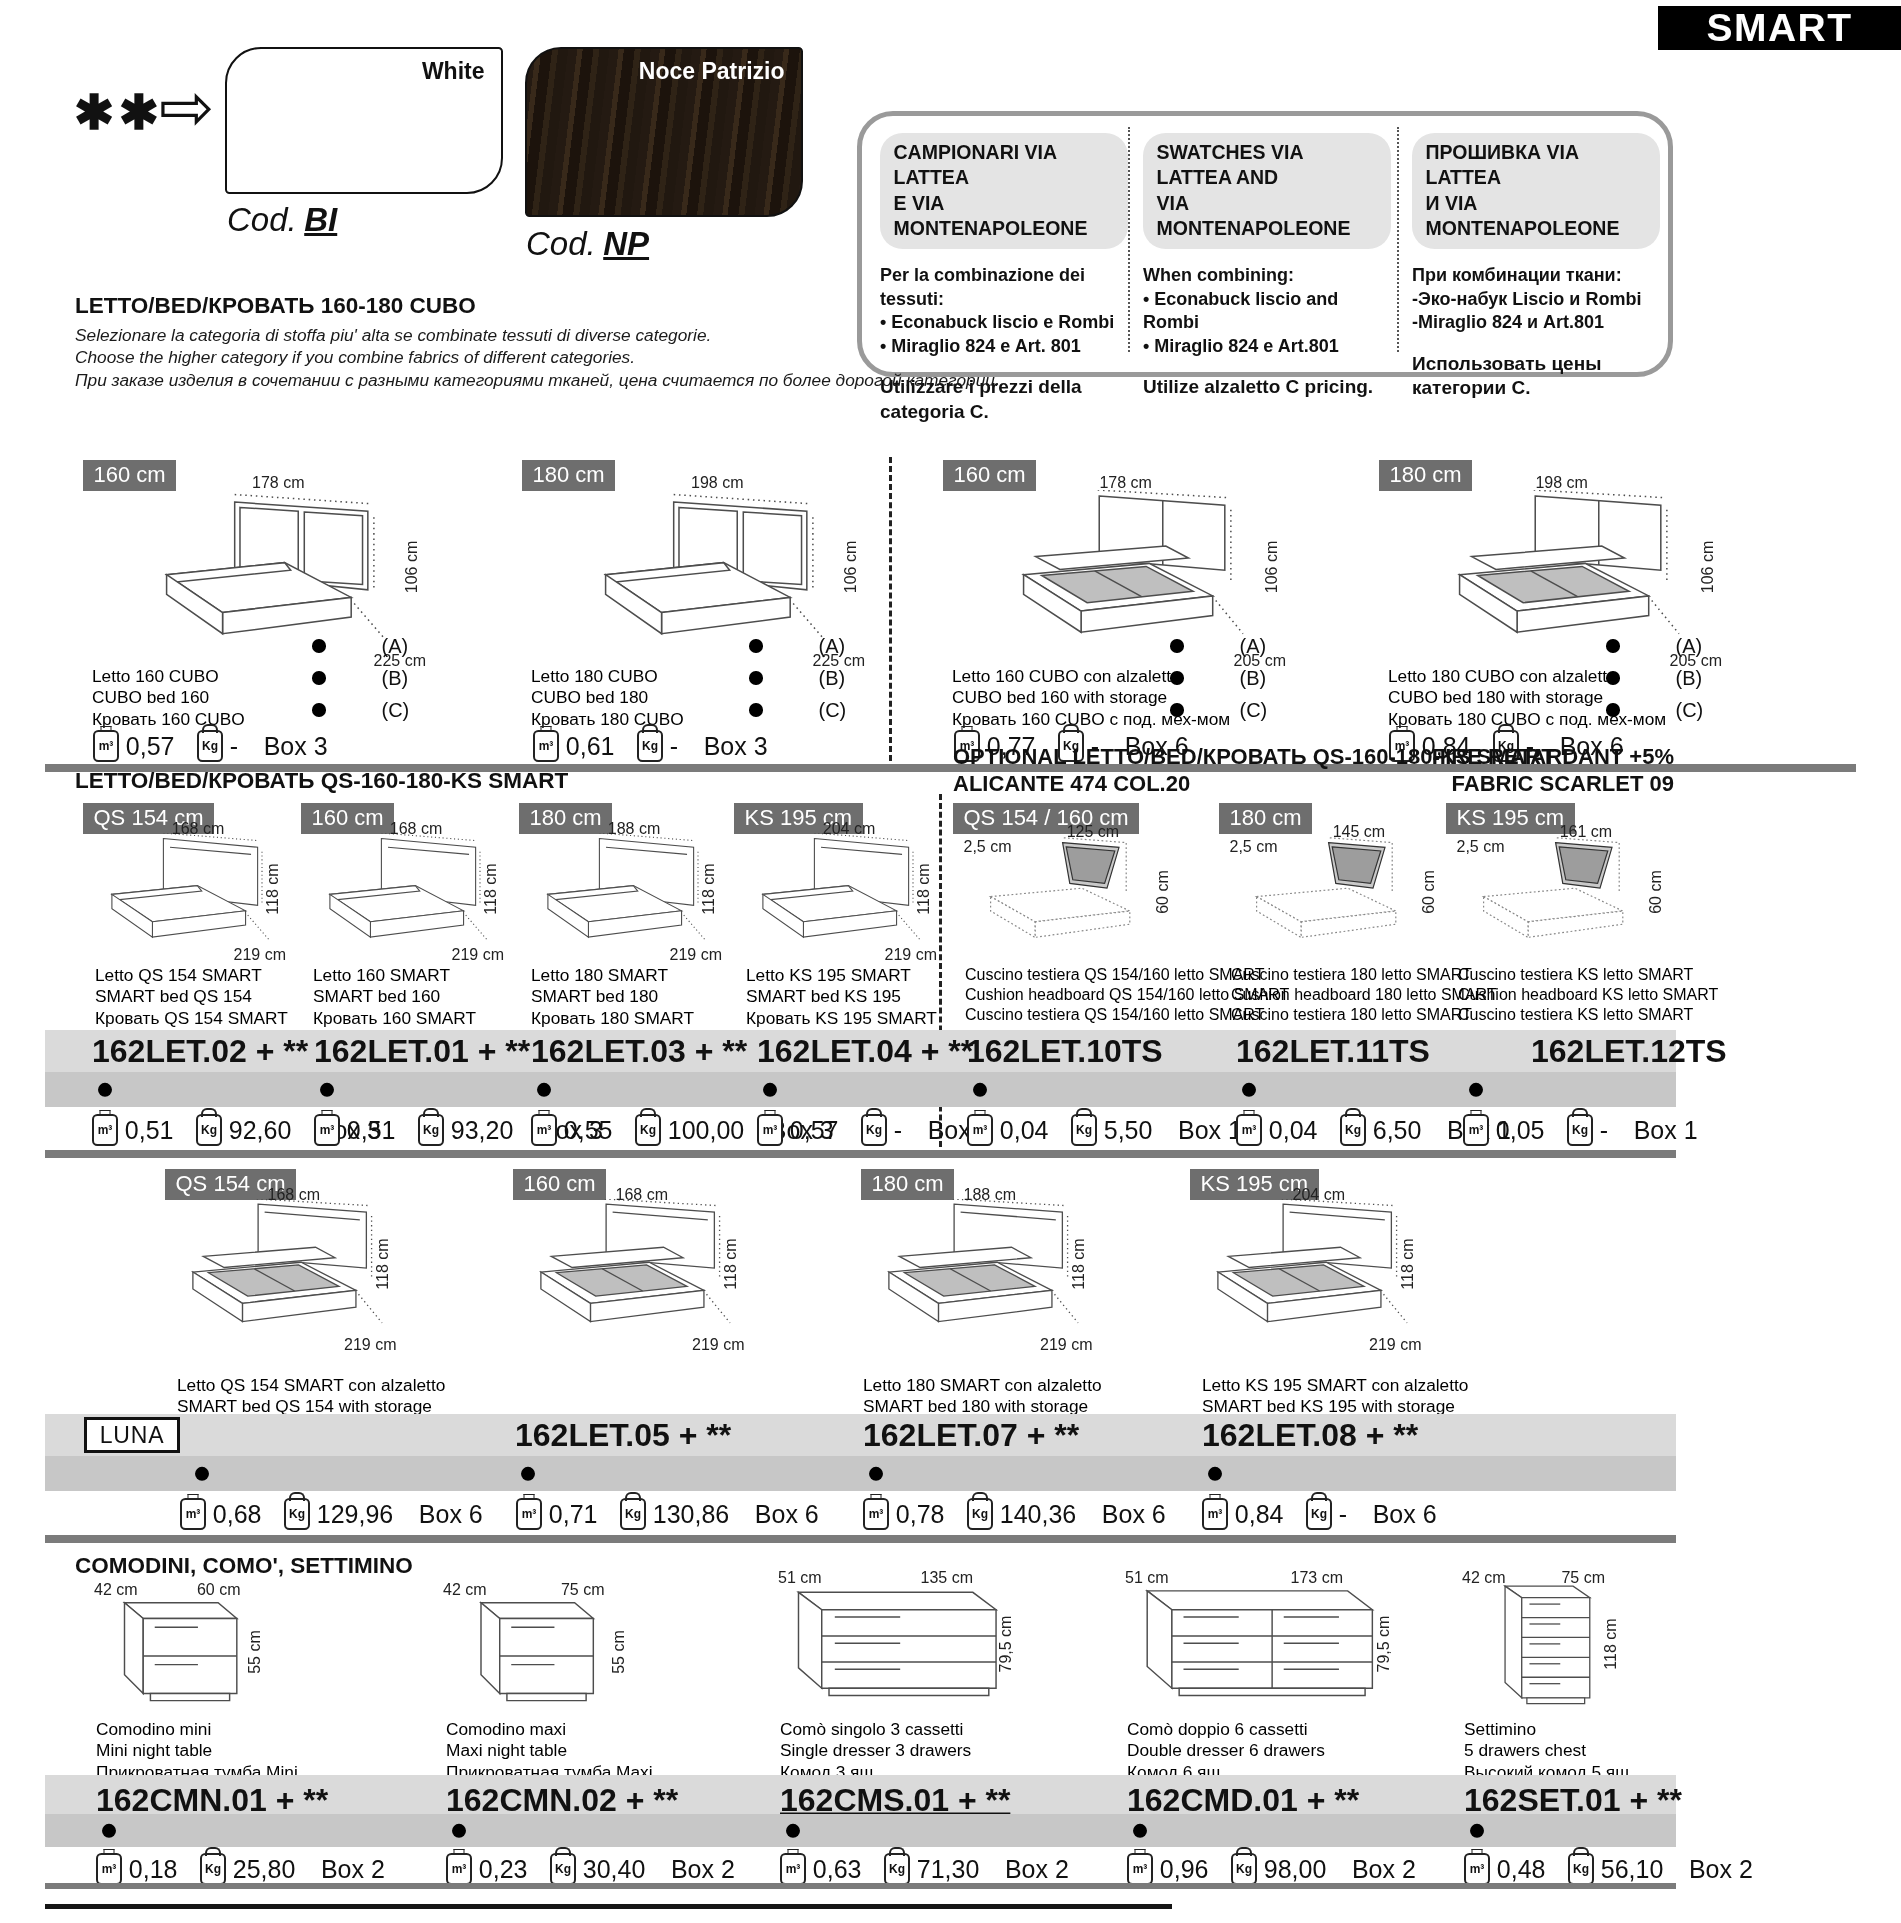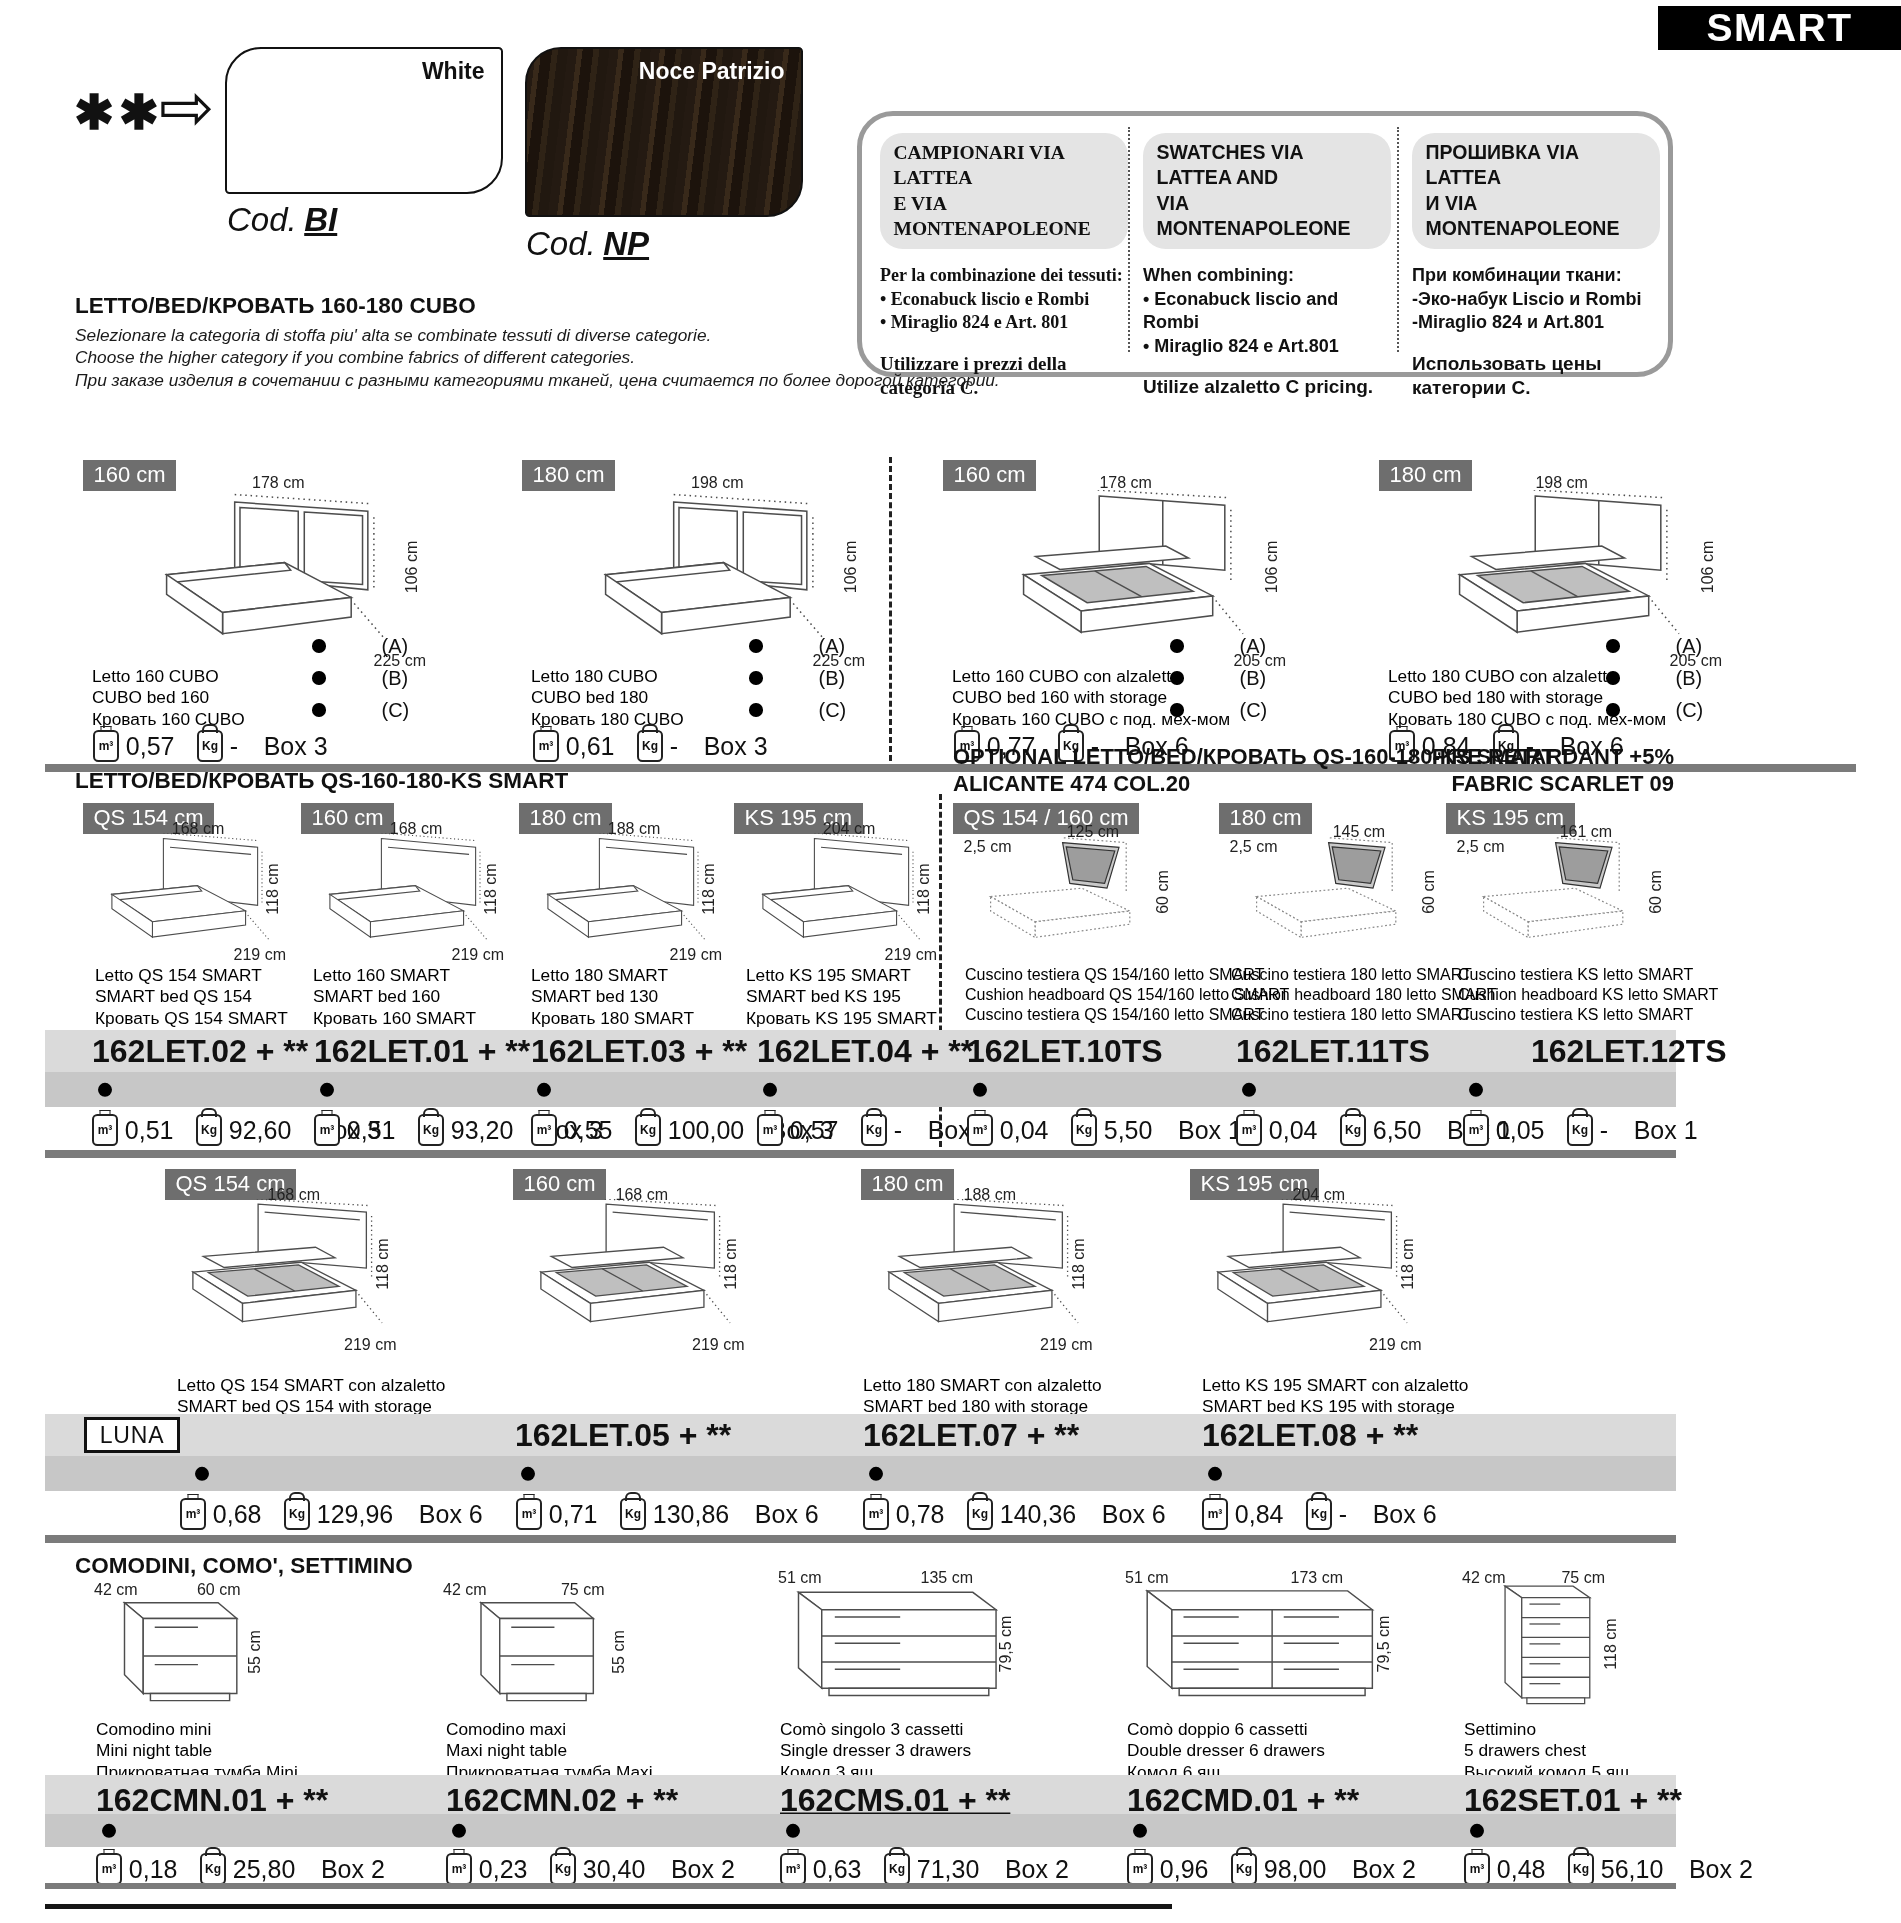--- a/index.html
+++ b/index.html
@@ -84,21 +84,21 @@
 <div class="swatch" id="sw-np">
   <span class="sw-label">Noce Patrizio</span>
 </div>
 <div class="cod" style="left:526px;top:225px;">
   <span>Cod.</span><span class="code">NP</span>
 </div>
 
 <div id="smart-banner">SMART</div>
 
 <div id="infobox">
-  <div class="ib-col" style="left:18px;font-family:Liberation Serif, serif;">
+  <div class="ib-col" style="left:18px;">
     <div class="ib-pill">
       <span>CAMPIONARI VIA LATTEA</span><br>
       <span>E VIA MONTENAPOLEONE</span>
     </div>
     <div class="ib-body">
       <div>Per la combinazione dei tessuti:</div>
       <div>• Econabuck liscio e Rombi</div>
       <div>• Miraglio 824 e Art. 801</div>
     </div>
     <div class="ib-foot">
@@ -401,21 +401,21 @@
     <polygon points="96,162 266,142 266,168 96,190" fill="#fff"></polygon>
     <polygon points="22,112 96,162 96,190 22,138" fill="#fff"></polygon>
     <line x1="270" y1="150" x2="308" y2="194" stroke-dasharray="2 5"></line>
   </svg>
   <span class="dim" style="left:42%;top:-13.5px;">188 cm</span>
   <span class="dim v" style="right:-12px;top:47px;">118 cm</span>
   <span class="dim" style="right:0px;bottom:-4.5px;">219 cm</span>
 </div>
 <div class="names" style="left:531px;top:965px;">
   <div>Letto 180 SMART</div>
-  <div>SMART bed 130</div>
+  <div>SMART bed 180</div>
   <div>Кровать 180 SMART</div>
 </div>
 
 <span class="badge" style="left:734px;top:803px;">KS 195 cm</span>
 <div class="fig" style="left:740px;top:833px;width:197px;height:126px;">
     <svg viewBox="0 0 320 230" fill="none" stroke="#4d4d4d" stroke-width="2">
     <line x1="116" y1="0" x2="290" y2="14" stroke-dasharray="2 5"></line>
     <polygon points="116,10 288,26 288,132 116,112" fill="#fff"></polygon>
     <polyline points="128,26 276,39"></polyline>
     <line x1="296" y1="34" x2="296" y2="128" stroke-dasharray="2 5"></line>

